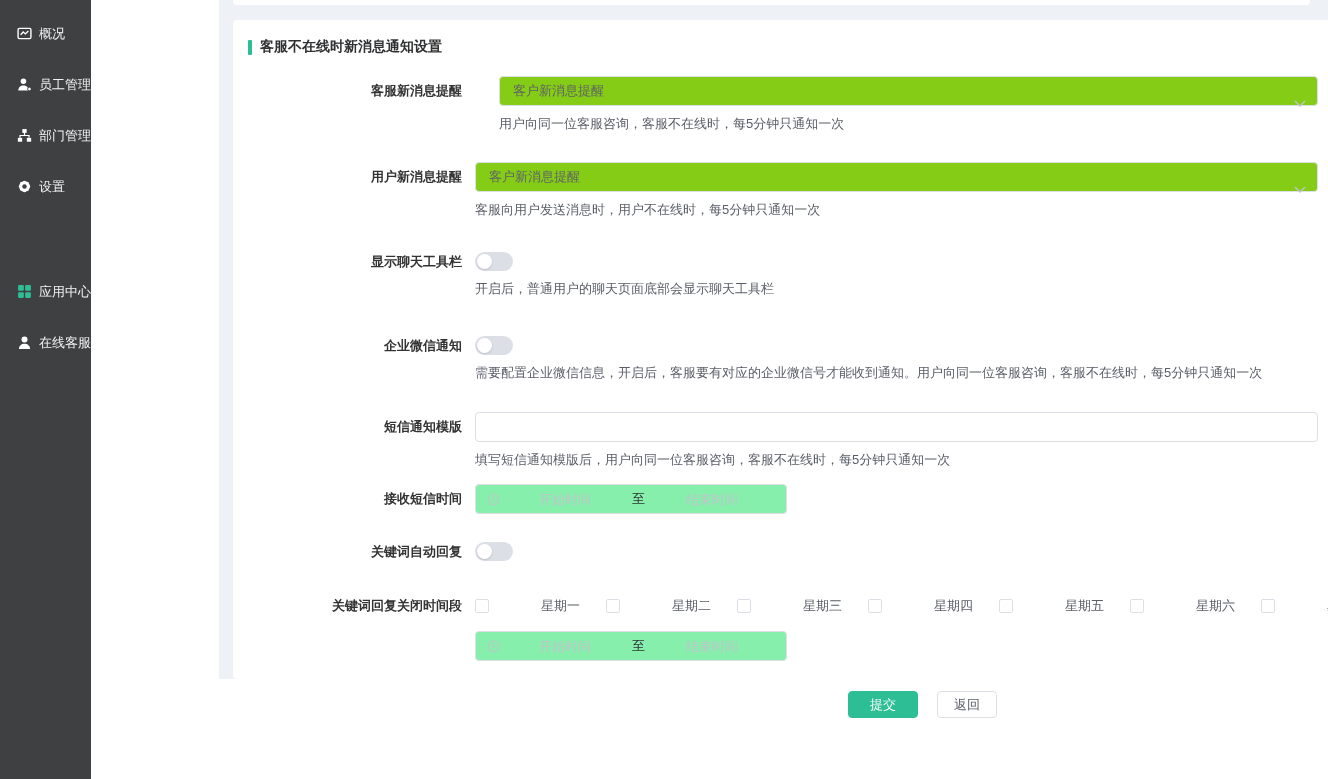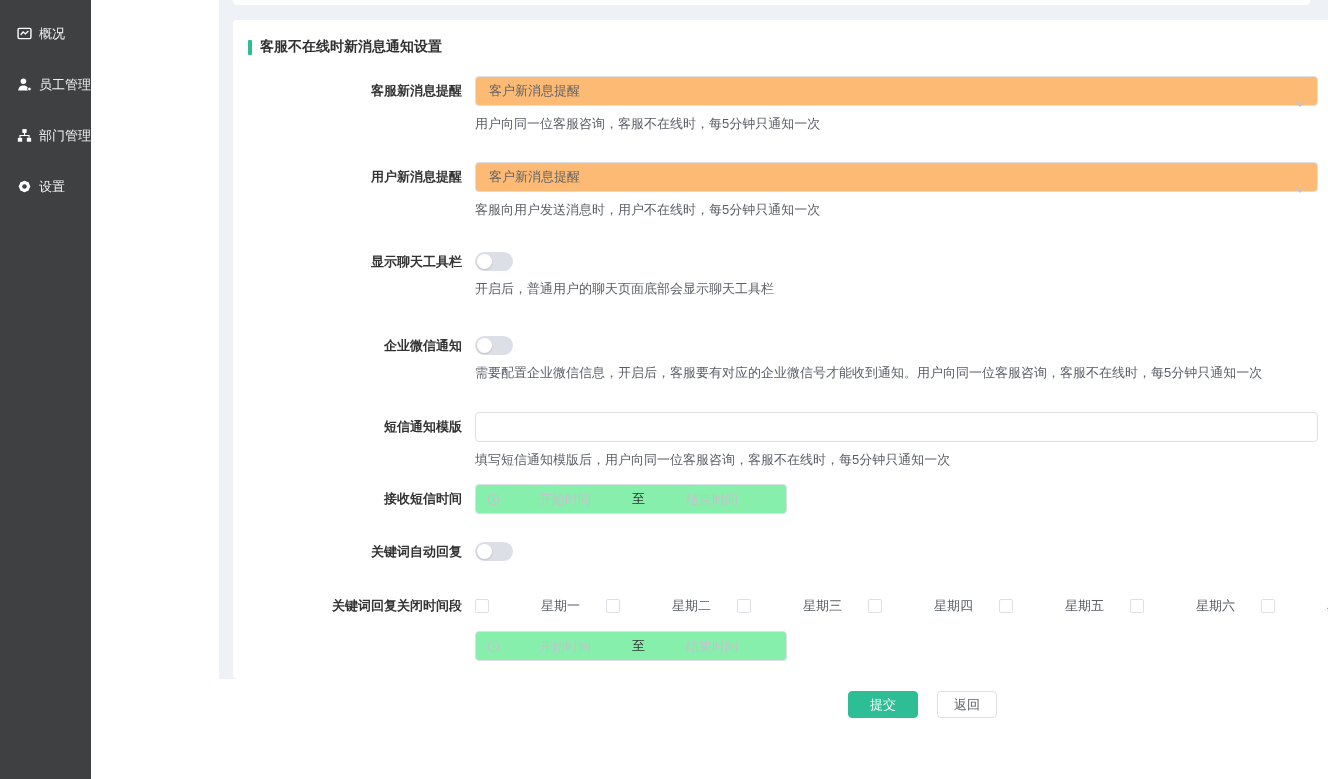--- a/index.html
+++ b/index.html
@@ -23,34 +23,34 @@
   .topstrip { position:absolute; left:14px; right:18px; top:0; height:5px; background:#fff; border-radius:0 0 4px 4px; }
   .card { position:absolute; left:14px; right:0; top:20px; bottom:51px; background:#fff; border-radius:4px 0 0 4px; overflow:hidden; }
 
   .sec-title { display:flex; align-items:center; margin:18px 0 0 15px; }
   .sec-bar { width:4px; height:15px; background:#2dbe96; border-radius:1px; margin-right:8px; }
   .sec-text { font-size:14px; font-weight:bold; color:#303133; }
 
   .frow { display:flex; align-items:flex-start; }
   .flabel { width:229px; text-align:right; font-size:13px; font-weight:bold; color:#333; line-height:30px; white-space:nowrap; }
   .fctrl { flex:1; margin-left:13px; padding-right:10px; min-width:0; }
-  .row-sel1 { margin-top:20px; }
+  .row-sel1 { margin-top:20px;gap:24px; }
   .row-sel2 { margin-top:29px; }
   .row-sw1  { margin-top:33px; }
   .row-sw2  { margin-top:38px; }
   .row-inp  { margin-top:30px; }
   .row-time { margin-top:15px; }
   .row-sw3  { margin-top:28px; }
   .row-week { margin-top:35px; }
   .row-sw1 .flabel, .row-sw2 .flabel, .row-sw3 .flabel { line-height:19px; }
   .row-week .flabel { line-height:20px; }
 
   .helper { font-size:13px; color:#5a5e66; margin-top:9px; line-height:18px; }
 
-  .selectbox { position:relative; height:30px; border:1px solid #dcdfe6; border-radius:4px; background:#fdba74;
+  .selectbox { position:relative; height:30px; border:1px solid #dcdfe6; border-radius:4px; background:#84cc16;
     line-height:28px; padding:0 30px 8px 13px; font-size:13px; color:#606266; cursor:pointer; }
   .selectbox .chev { position:absolute; right:11px; top:12px; }
 
   .textinput { width:100%; height:30px; border:1px solid #dcdfe6; border-radius:4px; background:#fff;
     padding:0 13px; font-size:13px; color:#606266; outline:none; font-family:inherit; }
 
   .switch { position:relative; width:38px; height:19px; border-radius:10px; background:#dcdfe6; cursor:pointer; }
   .switch .knob { position:absolute; left:2px; top:2px; width:15px; height:15px; border-radius:50%; background:#fff;
     box-shadow:0 1px 2px rgba(0,0,0,.15); }
 
@@ -116,20 +116,44 @@
         <span class="ico">
           <svg width="15" height="15" viewBox="0 0 14 14">
               <g fill="#fff">
                 <rect x="2.6" y="2.6" width="8.8" height="8.8" rx="2.2"></rect>
                 <rect x="2.6" y="2.6" width="8.8" height="8.8" rx="2.2" transform="rotate(45 7 7)"></rect>
               </g>
               <circle cx="7" cy="7" r="2.1" fill="#3e4042"></circle>
             </svg>
         </span>
         <span class="lbl">设置</span>
+      </div>
+    </div>
+    <div class="side-group2">
+      <div class="side-item">
+        <span class="ico">
+          <svg width="15" height="15" viewBox="0 0 14 14">
+              <g fill="#2dbe96">
+                <rect x="1" y="1" width="5.4" height="5.4" rx="1"></rect>
+                <rect x="7.6" y="1" width="5.4" height="5.4" rx="1"></rect>
+                <rect x="1" y="7.6" width="5.4" height="5.4" rx="1"></rect>
+                <rect x="7.6" y="7.6" width="5.4" height="5.4" rx="1"></rect>
+              </g>
+            </svg>
+        </span>
+        <span class="lbl">应用中心</span>
+      </div>
+      <div class="side-item">
+        <span class="ico">
+          <svg width="15" height="15" viewBox="0 0 14 14">
+              <circle cx="7" cy="4.2" r="2.8" fill="#fff"></circle>
+              <path d="M1.8 13c0-3 2.3-4.9 5.2-4.9s5.2 1.9 5.2 4.9z" fill="#fff"></path>
+            </svg>
+        </span>
+        <span class="lbl">在线客服</span>
       </div>
     </div>
   </div>
 
   <div class="subpanel"></div>
 
   <div class="content">
     <div class="topstrip"></div>
 
     <div class="card">

